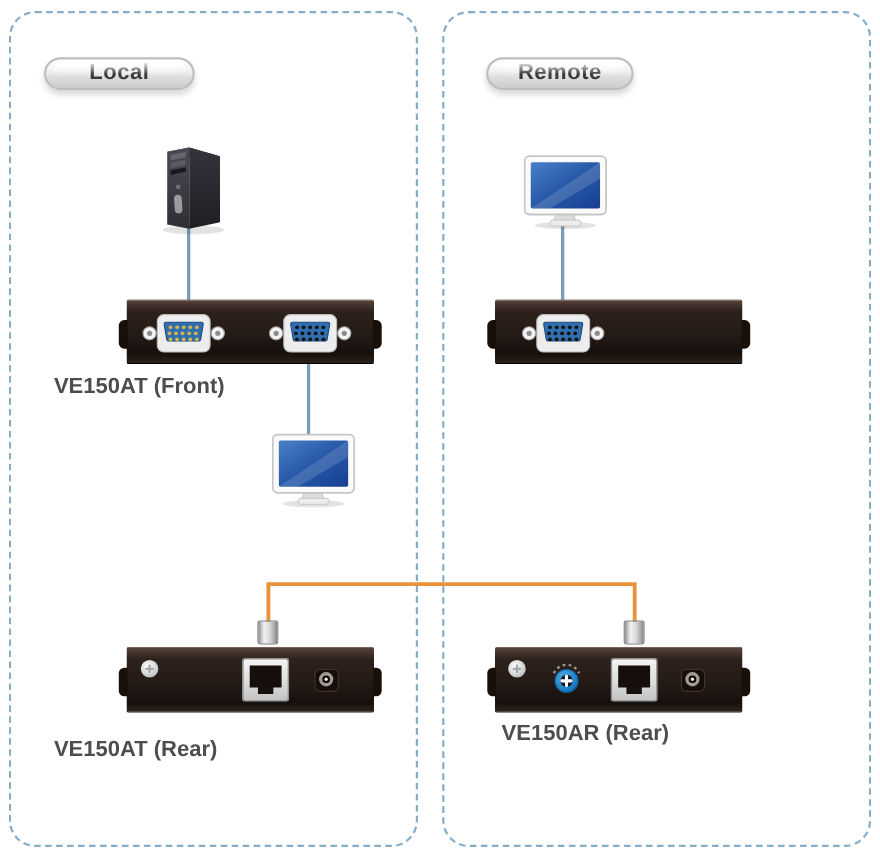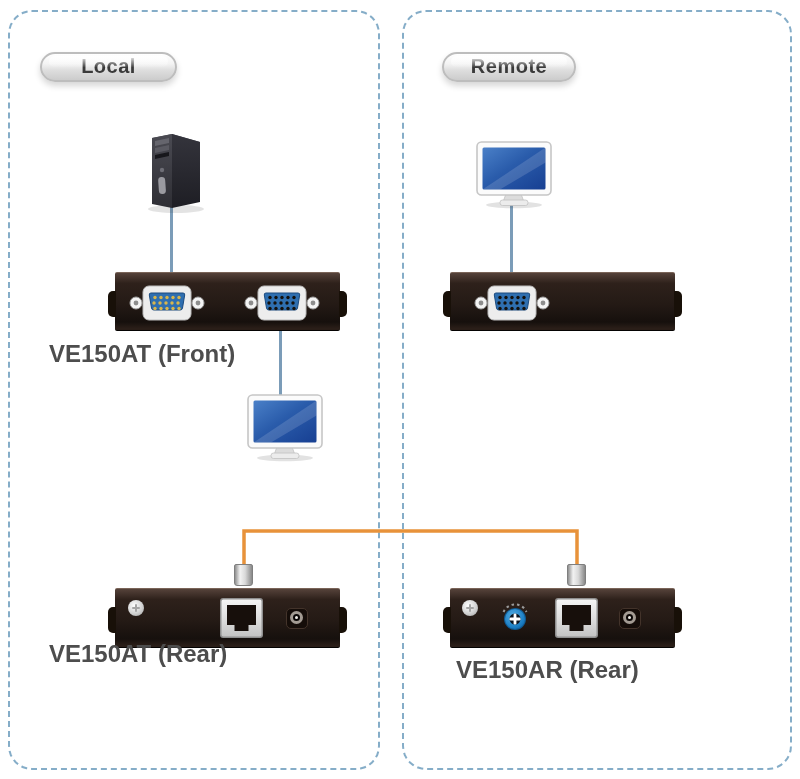--- a/index.html
+++ b/index.html
@@ -67,21 +67,21 @@
   .gscrew::after{left:7px;top:4px;width:2px;height:8px;}
 
   .pjack{position:absolute;width:22px;height:21px;background:#150d09;border:1px solid #43332a;border-radius:5px;}
   .pjack .ring{position:absolute;left:3px;top:2px;width:13px;height:13px;border-radius:50%;
     border:3px solid #a39b93;background:#0a0605;}
   .pjack .pin{position:absolute;left:8px;top:7px;width:3px;height:3px;border-radius:50%;background:#f2efe9;}
 
   .plug{position:absolute;width:19px;height:22px;border:1px solid #7f7f7f;border-radius:2px 2px 3px 3px;
     background:linear-gradient(90deg,#8f8f8f,#f2f2f2 30%,#d9d9d9 60%,#898989);}
 
-  .dev-label{position:absolute;font-weight:600;font-size:24px;color:var(--label-text);white-space:nowrap;}
+  .dev-label{position:absolute;font-weight:600;font-size:20px;color:var(--label-text);white-space:nowrap;}
 </style>
 </head>
 <body>
 
 <div class="canvas">
 
   <svg width="0" height="0" style="position:absolute" aria-hidden="true">
     <defs>
       <linearGradient id="gradSilver" x1="0" y1="0" x2="0" y2="1">
         <stop offset="0" stop-color="#f6f6f6"></stop>
@@ -245,21 +245,21 @@
     <div class="gscrew" style="left:13px;top:11px;"></div>
     <svg class="svgabs" style="left:105px;top:9px;" width="43" height="40" viewBox="0 0 43 40">
       <rect x="0.75" y="0.75" width="41.5" height="38.5" rx="2.5" fill="url(#gradSilver)" stroke="#8f8f8f" stroke-width="1.5"></rect>
       <path d="M7,7 h29 v20 h-7.5 v6 h-14 v-6 H7 z" fill="#170f0b"></path>
     </svg>
     <div class="pjack" style="left:171px;top:19px;">
       <div class="ring"></div>
       <div class="pin"></div>
     </div>
   </div>
-  <div class="dev-label" style="left:49px;top:640px;">VE150AT (Rear)</div>
+  <div class="dev-label" style="left:49px;top:670px;">VE150AT (Rear)</div>
 
   <div class="device rear dev-ar-rear">
     <div class="gscrew" style="left:12px;top:11px;"></div>
     <svg class="svgabs" style="left:49px;top:8px;" width="32" height="36" viewBox="0 0 32 36">
       <path d="M4.5,15 A12.5,12.5 0 0 1 27.5,15" fill="none" stroke="#9a9a9a" stroke-width="2" stroke-dasharray="2.5,3"></path>
       <circle cx="16" cy="22" r="11" fill="#105a92"></circle>
       <circle cx="16" cy="22" r="10" fill="url(#gradKnob)"></circle>
       <circle cx="16" cy="22" r="5.5" fill="#0c1520"></circle>
       <rect x="14.6" y="16.5" width="2.8" height="11" rx="1.2" fill="#ffffff"></rect>
       <rect x="10.5" y="20.6" width="11" height="2.8" rx="1.2" fill="#ffffff"></rect>

